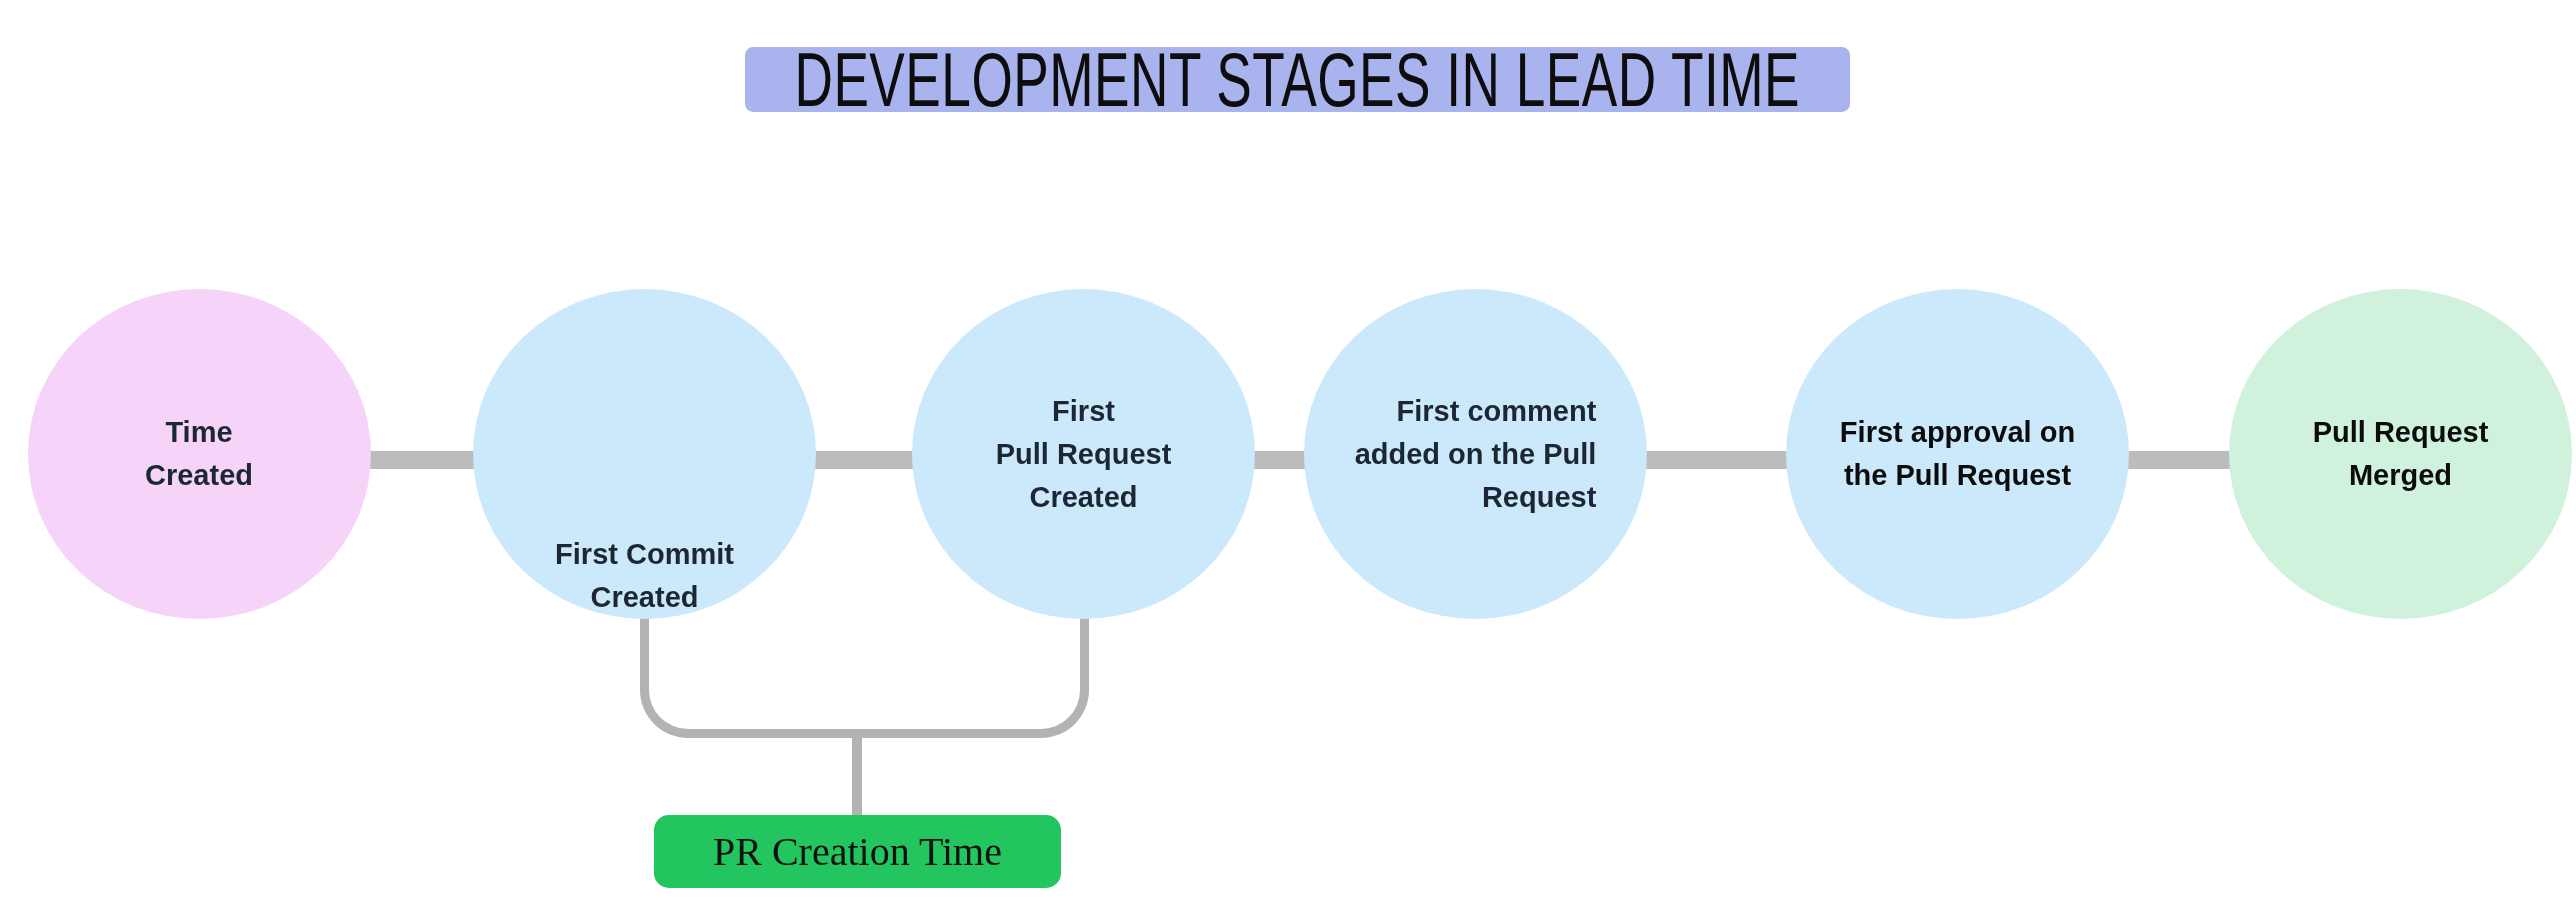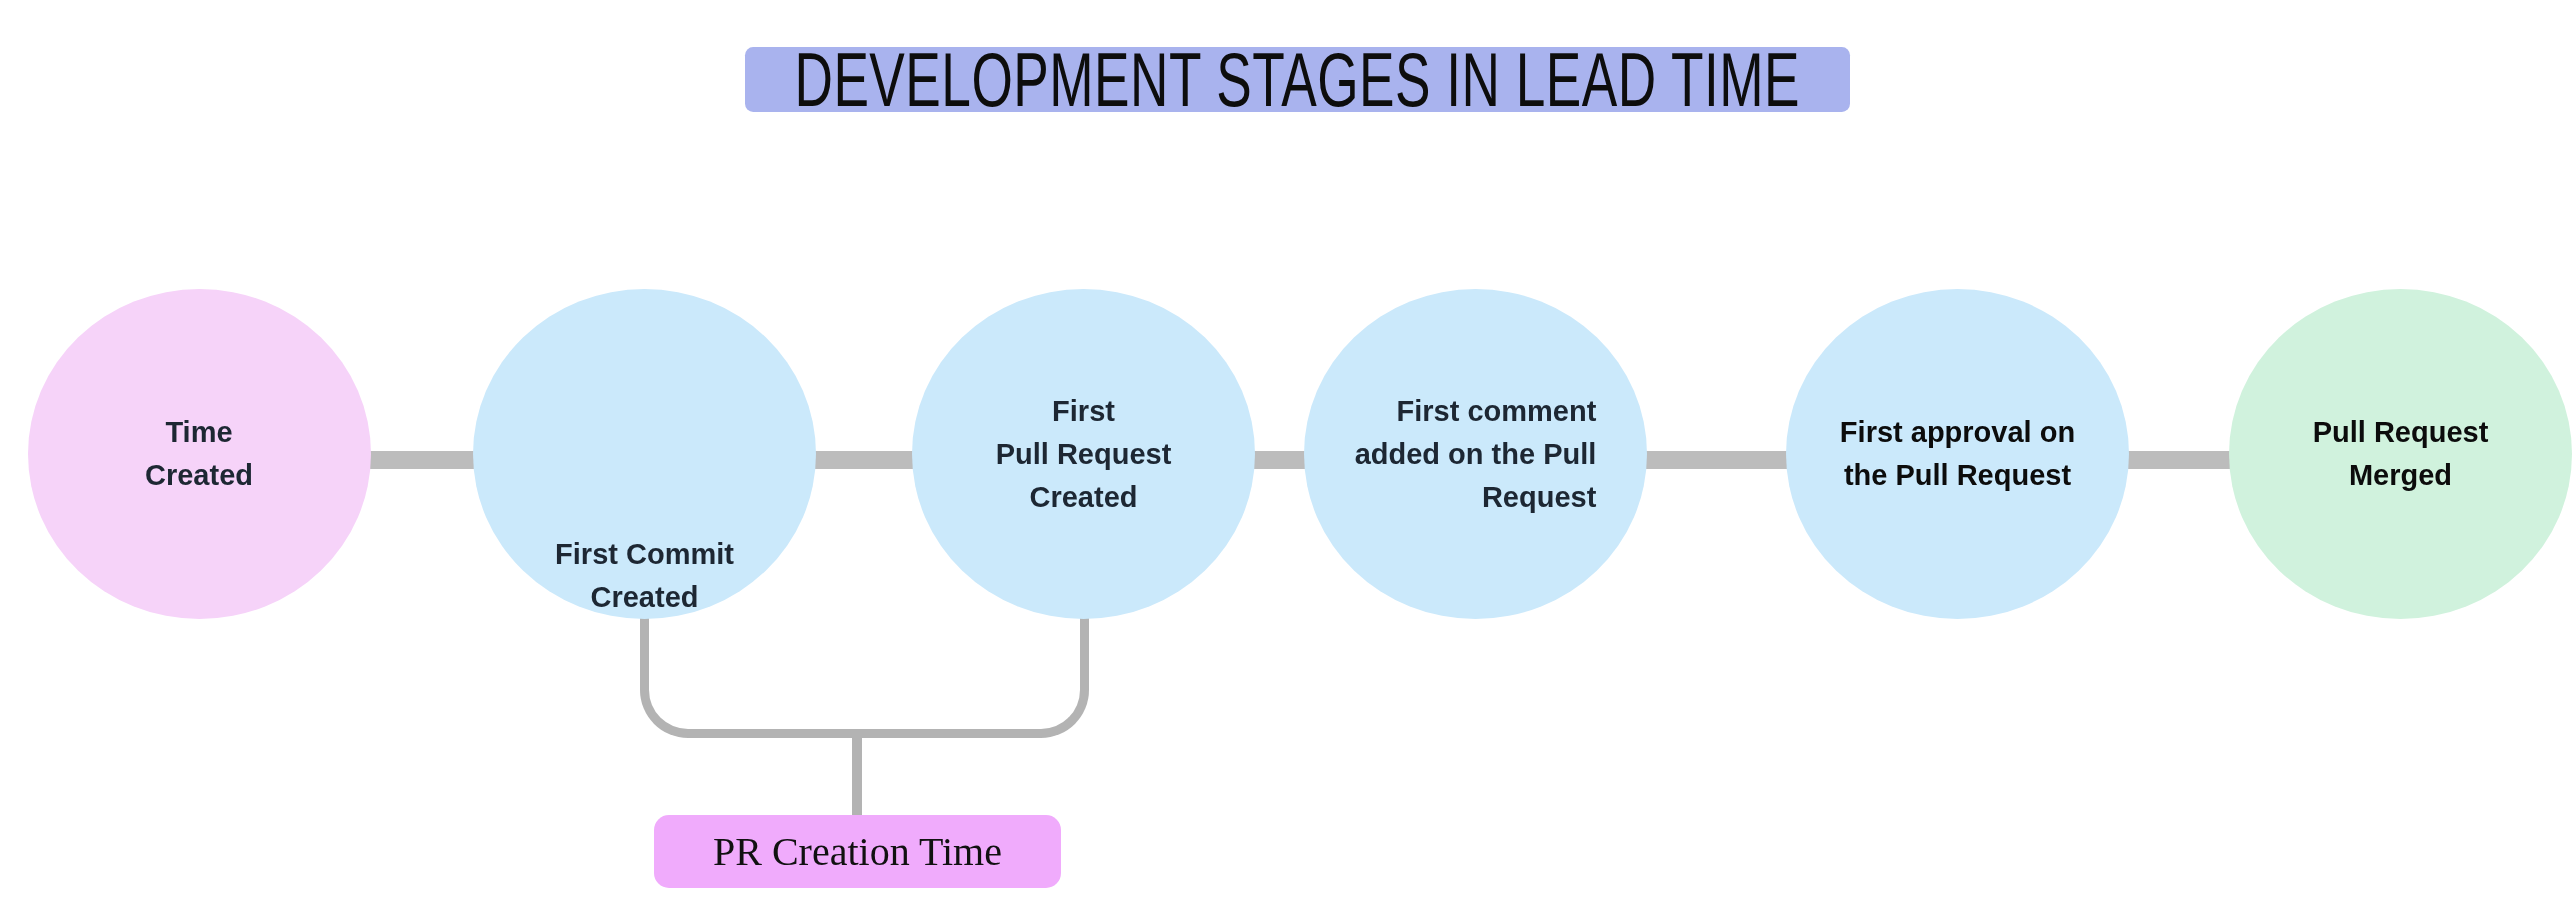--- a/index.html
+++ b/index.html
@@ -141,18 +141,18 @@
   <div class="stage stage-5" style="background: rgb(203, 233, 251);">
     <span class="stage-label" style="color: rgb(12, 12, 12); text-align: center;">First approval on
 the Pull Request</span>
   </div>
 
   <div class="stage stage-6" style="background: rgb(208, 242, 221);">
     <span class="stage-label" style="color: rgb(12, 12, 12);">Pull Request
 Merged</span>
   </div>
 
-  <div class="annotation" style="background: #f0abfc;">
+  <div class="annotation" style="background: #22c55e;">
     <span class="annotation-text">PR Creation Time</span>
   </div>
 
 </div>
 
 
 </body></html>

